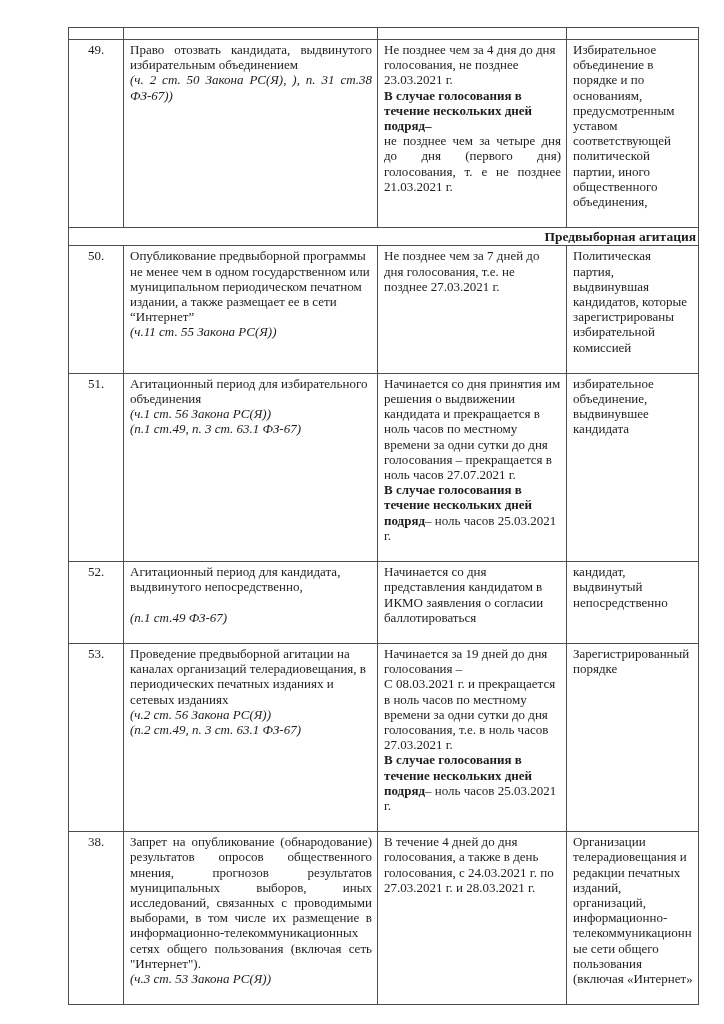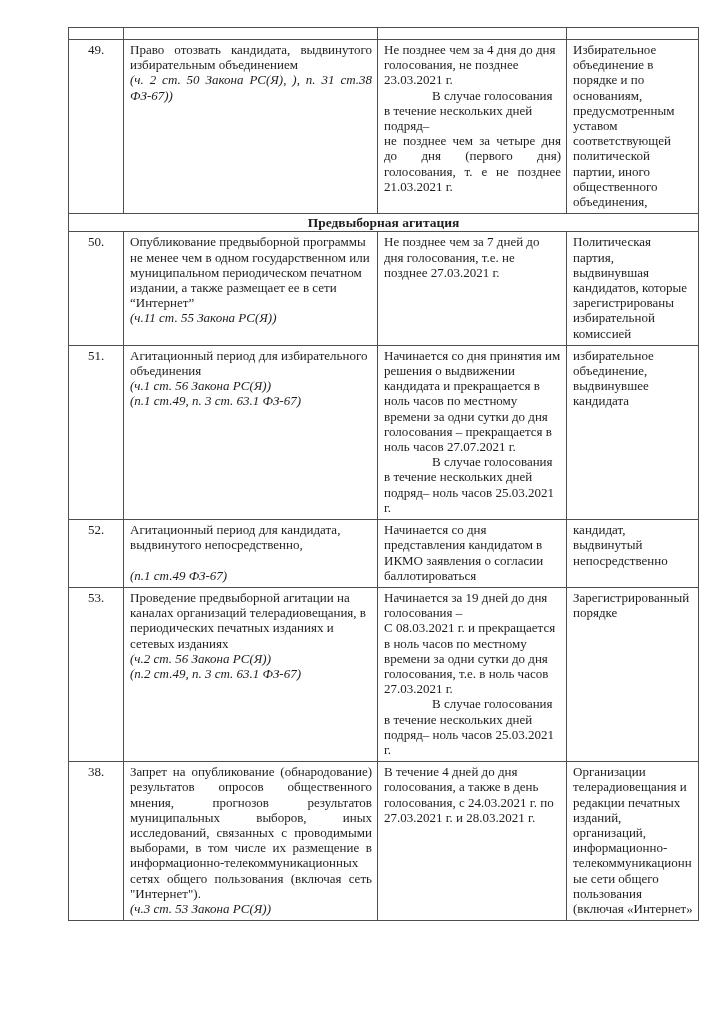--- a/index.html
+++ b/index.html
@@ -16,44 +16,44 @@
     width: 632px;
   }
   table.doc-table {
     border-collapse: collapse;
     table-layout: fixed;
     width: 630px;
   }
   td {
     border: 1px solid #4e4e4e;
     vertical-align: top;
-    padding: 2px 5px 4px 6px;
+    padding: 2px 5px 18px 6px;
     font-size: 13px;
     line-height: 15.2px;
     overflow-wrap: break-word;
     word-wrap: break-word;
   }
   td.num {
     text-align: center;
     padding: 2px 2px;
     margin-left: 40px;
   }
   tr.spacer-row td {
     height: 12px;
     padding: 0;
   }
   tr.section-row td {
-    text-align: center;
+    text-align: right;
     font-weight: bold;
     font-size: 13.5px;
     padding: 1px 2px;
   }
   .para { min-height: 15px; }
   .para.j { text-align: justify; }
-  .b { font-weight: normal; margin-left: 48px; }
+  .b { font-weight: bold; }
   .i { font-style: italic; }
 </style>
 </head>
 <body>
 
 <div class="page">
   <table class="doc-table">
     <colgroup>
       <col style="width:55px">
       <col style="width:254px">

